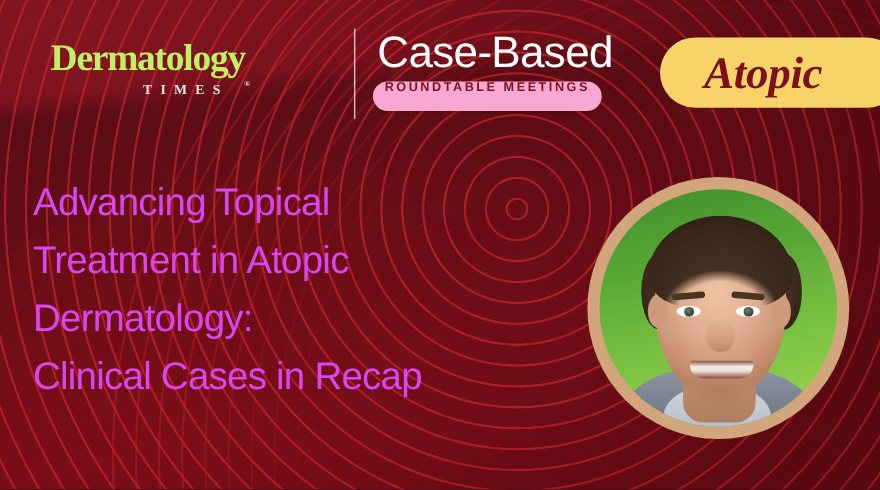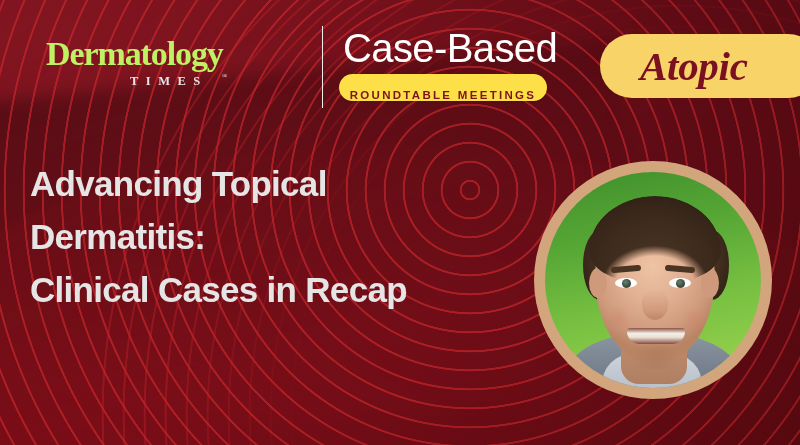--- a/index.html
+++ b/index.html
@@ -163,24 +163,24 @@
     letter-spacing: -0.6px;
     color: #ffffff;
     white-space: nowrap;
   }
   .cb-pill {
     position: absolute;
     left: 0;
     top: 49px;
     width: 208px;
     height: 27px;
-    background: #fde047;
+    background: #f9a8d4;
     border-radius: 14px;
     display: flex;
-    align-items: flex-end;
+    align-items: flex-start;
     justify-content: center;
     box-shadow: 0 1px 2px rgba(40,0,6,0.25);
   }
   .cb-pill-text {
     font-family: "Liberation Sans", sans-serif;
     font-weight: 700;
     font-size: 11.5px;
     letter-spacing: 2.3px;
     color: #7d1220;
     white-space: nowrap;
@@ -210,25 +210,25 @@
     white-space: nowrap;
   }
 
   
   .headline {
     position: absolute;
     left: 30px;
     top: 157px;
     width: 500px;
     font-family: "Liberation Sans", sans-serif;
-    font-weight: 700;
+    font-weight: 400;
     font-size: 35px;
     line-height: 53px;
     letter-spacing: -0.7px;
-    color: #e5e5e5;
+    color: #d946ef;
   }
   .headline .ln { display: block; white-space: nowrap; }
 
   
   .portrait {
     position: absolute;
     left: 534px;
     top: 161px;
     width: 238px;
     height: 238px;
@@ -386,21 +386,22 @@
       </div>
     </div>
 
     <div class="recap-badge">
       <span class="recap-text">Atopic</span>
     </div>
   </div>
 
   <div class="headline">
     <span class="ln">Advancing Topical</span>
-    <span class="ln">Dermatitis:</span>
+    <span class="ln">Treatment in Atopic</span>
+    <span class="ln">Dermatology:</span>
     <span class="ln">Clinical Cases in Recap</span>
   </div>
 
   <div class="portrait">
     <div class="portrait-inner">
       <div class="p-shoulder"></div>
       <div class="p-collar"></div>
       <div class="p-neck"></div>
       <div class="p-hair-l"></div>
       <div class="p-hair-r"></div>

